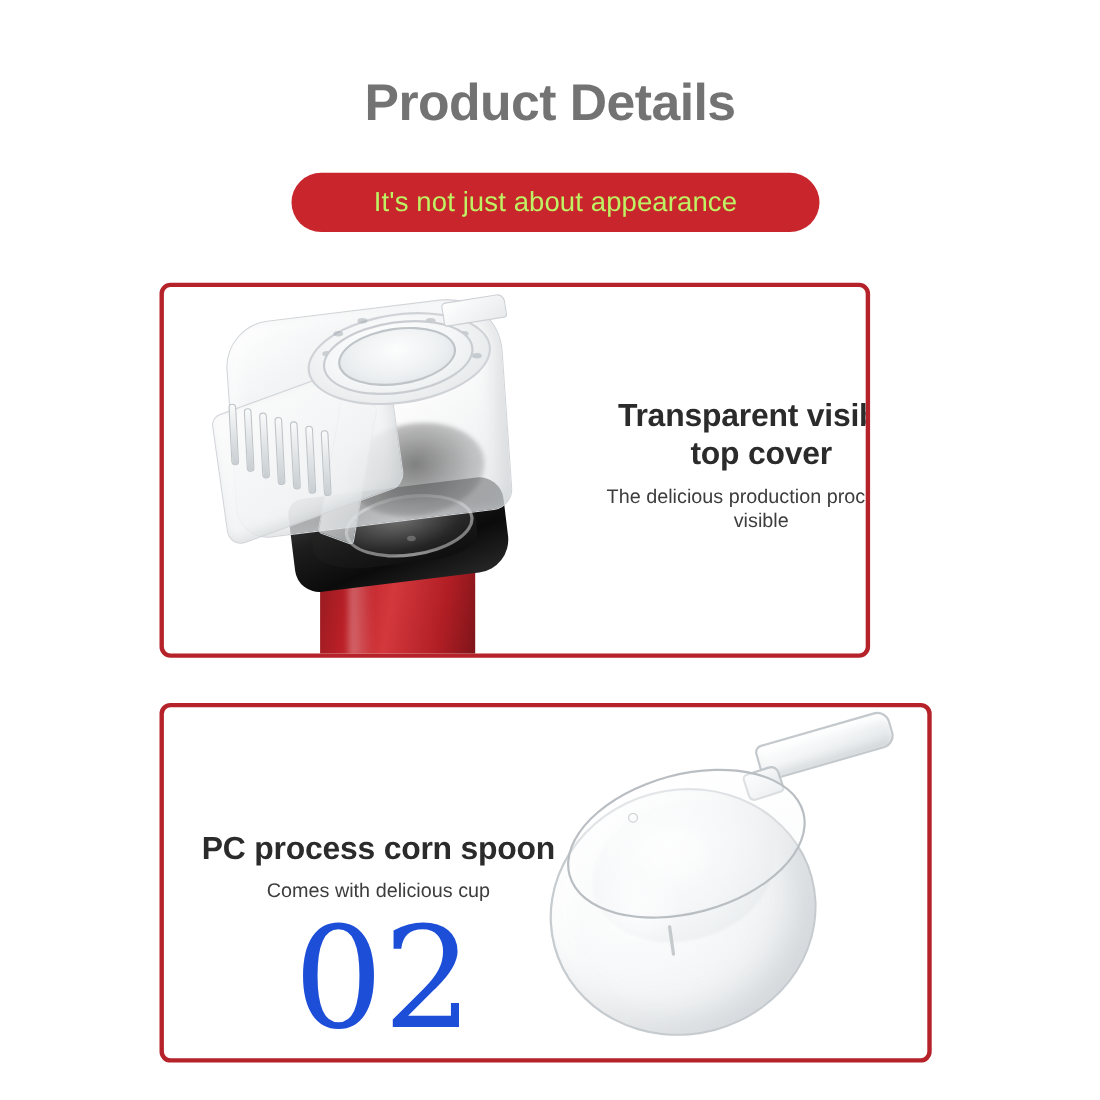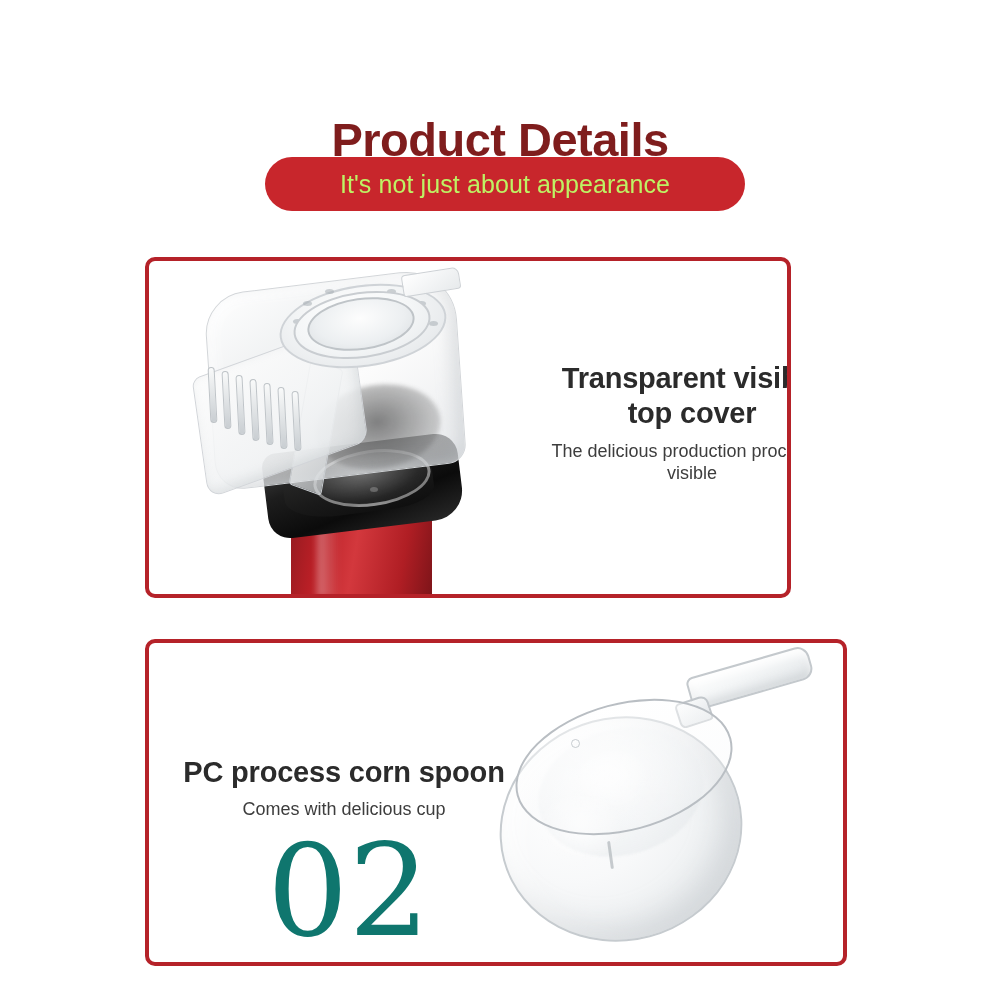--- a/index.html
+++ b/index.html
@@ -21,24 +21,23 @@
 
   
   .page-title {
     position: absolute;
     left: 0; top: 68px;
     width: 1000px;
     text-align: center;
     font-size: 47px;
     font-weight: 700;
     letter-spacing: -0.5px;
-    color: #7f1d1d;
+    color: #737373;
     line-height: 1.08;
     white-space: nowrap;
-    margin-top: 47px;
   }
 
   .subtitle-pill {
     position: absolute;
     left: 265px; top: 157px;
     width: 480px; height: 54px;
     border-radius: 27px;
     background: #c8262c;
     display: flex;
     align-items: center;
@@ -63,21 +62,21 @@
   #panel-1 { left: 145px; top: 257px;  width: 646px; height: 341px; }
   #panel-2 { left: 145px; top: 639px;  width: 702px; height: 327px; }
 
   
   .textblock { position: absolute; }
 
   .watermark {
     position: absolute;
     font-family: "DejaVu Serif", serif;
     font-weight: 400;
-    color: #0f766e;
+    color: #1d4ed8;
     line-height: 1;
     user-select: none;
     pointer-events: none;
   }
 
   .headline {
     position: relative;
     font-size: 29px;
     font-weight: 700;
     color: #2b2b2b;

